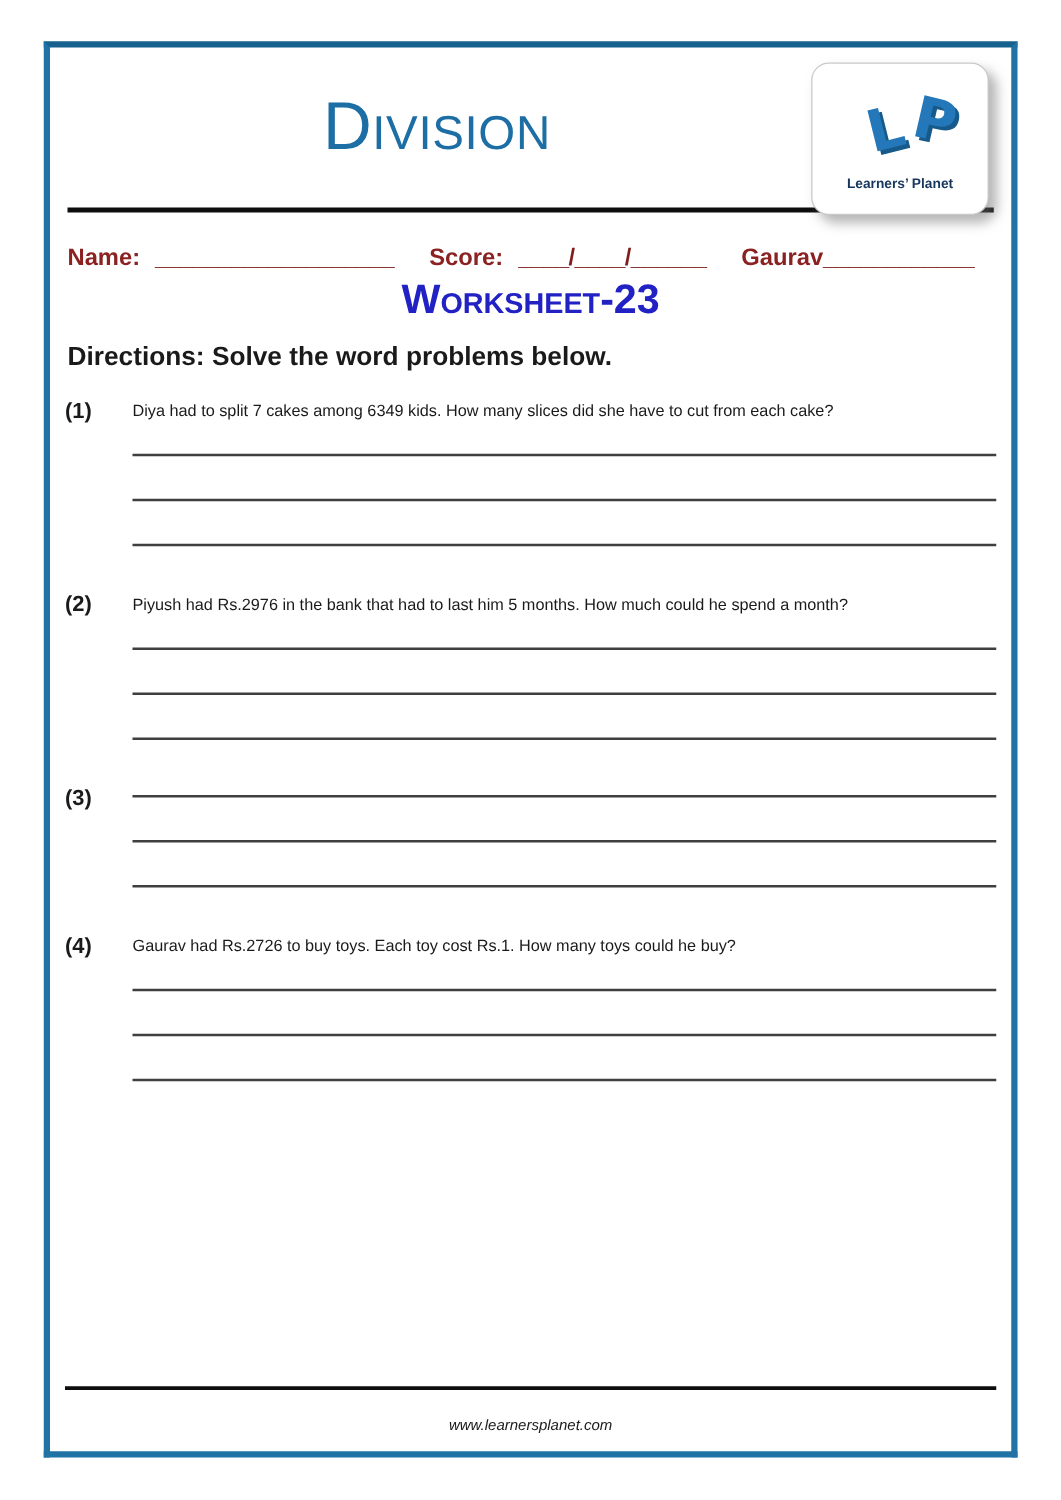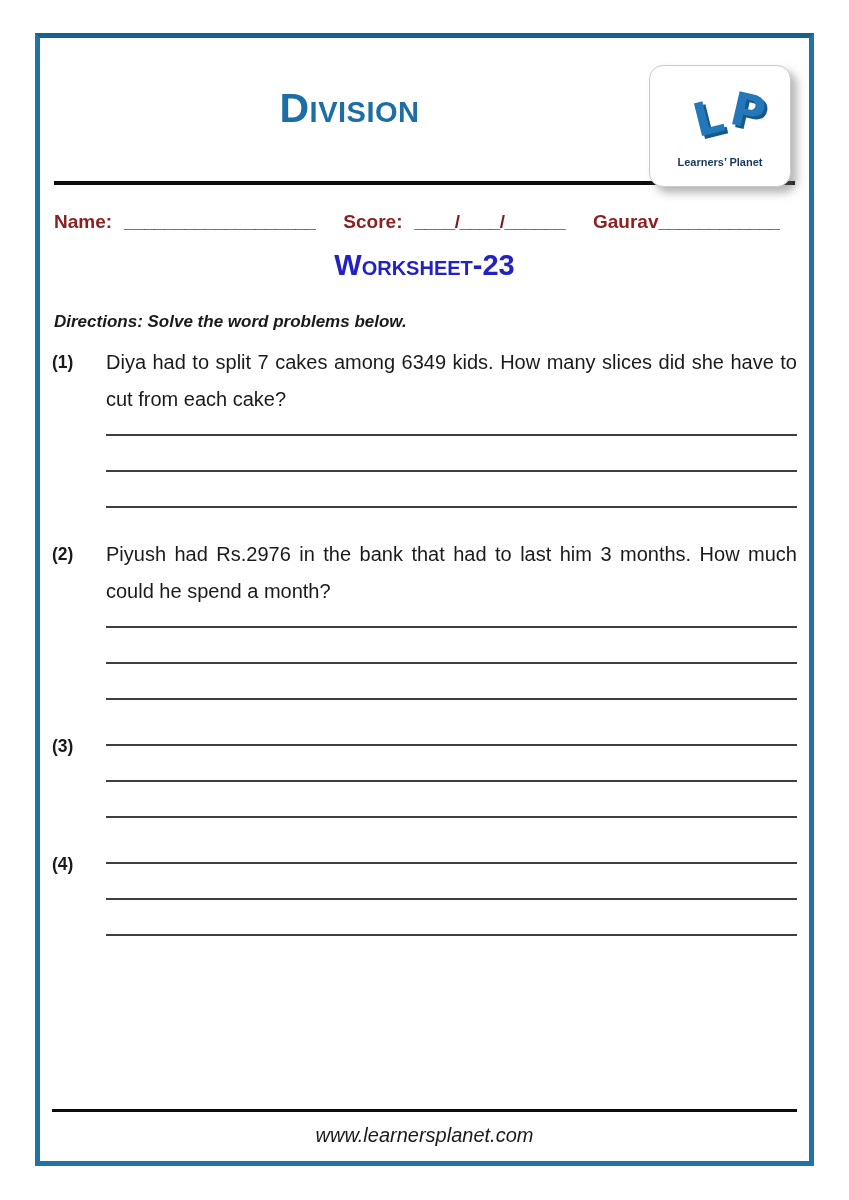--- a/index.html
+++ b/index.html
@@ -23,25 +23,24 @@
     padding: 0 12px;
   }
 
   
   .header { position: relative; height: 128px; }
   .page-title {
     width: calc(100% - 150px);
     padding-top: 32px;
     text-align: center;
     font-variant: small-caps;
-    font-size: 41px;
-    font-weight: bold;
+    font-size: 54px;
+    font-weight: normal;
     letter-spacing: 0.5px;
     color: var(--title_blue, #1C6EA4);
-    margin-top: 15px;
   }
   .logo-card {
     position: absolute;
     top: 12px; right: 6px;
     width: 142px; height: 122px;
     background: #ffffff;
     border: 1px solid #c9c9c9;
     border-radius: 14px;
     box-shadow: 6px 6px 9px rgba(110,110,110,0.5);
     text-align: center;
@@ -77,60 +76,59 @@
     white-space: nowrap;
     padding-left: 2px;
   }
   .field-label { color: var(--label_maroon, #8B2121); text-align: right; }
   .field-line  { color: #7f1d1d; letter-spacing: -0.5px; }
   .fields .gap-s { width: 12px; }
   .fields .gap-l { width: 28px; }
 
   
   .ws-heading {
+    margin-top: 2px;
+    text-align: center;
+    font-variant: small-caps;
+    font-size: 33px;
+    font-weight: bold;
+    color: var(--heading_blue, #2121C4);
+  }
+  .directions {
     margin-top: 16px;
-    text-align: center;
-    font-variant: small-caps;
-    font-size: 29px;
-    font-weight: bold;
-    color: var(--heading_blue, #2121C4);
-  }
-  .directions {
-    margin-top: 30px;
     padding-left: 2px;
-    font-size: 17px;
-    font-weight: bold;
-    font-style: italic;
+    font-size: 21px;
+    font-weight: bold;
   }
 
   
   .problem { display: flex; margin-top: 28px; }
   .problem:first-child { margin-top: 12px; }
   .pnum  { width: 54px; flex: none; font-weight: bold; font-size: 17.5px; line-height: 37px; }
   .pbody { flex: 1; min-width: 0; }
   .ptext {
-    font-size: 20px;
+    font-size: 13px;
     line-height: 37px;
     text-align: justify;
   }
   .aline { height: 36px; border-bottom: 2px solid #3f3f3f; }
   .aline:first-child { height: 18px; }
 
   
   .rule-bottom {
     position: absolute;
     left: 12px; right: 12px; bottom: 49px;
     height: 3px; background: #0d0d0d;
   }
   .site {
     position: absolute;
     left: 0; right: 0; bottom: 14px;
     text-align: center;
     font-style: italic;
-    font-size: 20px;
+    font-size: 12px;
     color: #1a1a1a;
   }
 </style>
 </head>
 <body>
 
 <div class="sheet">
 
   <div class="header">
     <h1 class="page-title">Division</h1>
@@ -173,41 +171,42 @@
           <div class="alines">
             <div class="aline"></div>
             <div class="aline"></div>
             <div class="aline"></div>
           </div>
         </div>
       </div>
       <div class="problem">
         <div class="pnum">(2)</div>
         <div class="pbody">
-          <p class="ptext">Piyush had Rs.2976 in the bank that had to last him 3 months. How much could he spend a month?</p>
+          <p class="ptext">Piyush had Rs.2976 in the bank that had to last him 5 months. How much could he spend a month?</p>
           <div class="alines">
             <div class="aline"></div>
             <div class="aline"></div>
             <div class="aline"></div>
           </div>
         </div>
       </div>
       <div class="problem">
         <div class="pnum">(3)</div>
         <div class="pbody">
           <div class="alines">
             <div class="aline"></div>
             <div class="aline"></div>
             <div class="aline"></div>
           </div>
         </div>
       </div>
       <div class="problem">
         <div class="pnum">(4)</div>
         <div class="pbody">
+          <p class="ptext">Gaurav had Rs.2726 to buy toys. Each toy cost Rs.1. How many toys could he buy?</p>
           <div class="alines">
             <div class="aline"></div>
             <div class="aline"></div>
             <div class="aline"></div>
           </div>
         </div>
       </div>
     </div>
 
   <div class="rule-bottom"></div>

